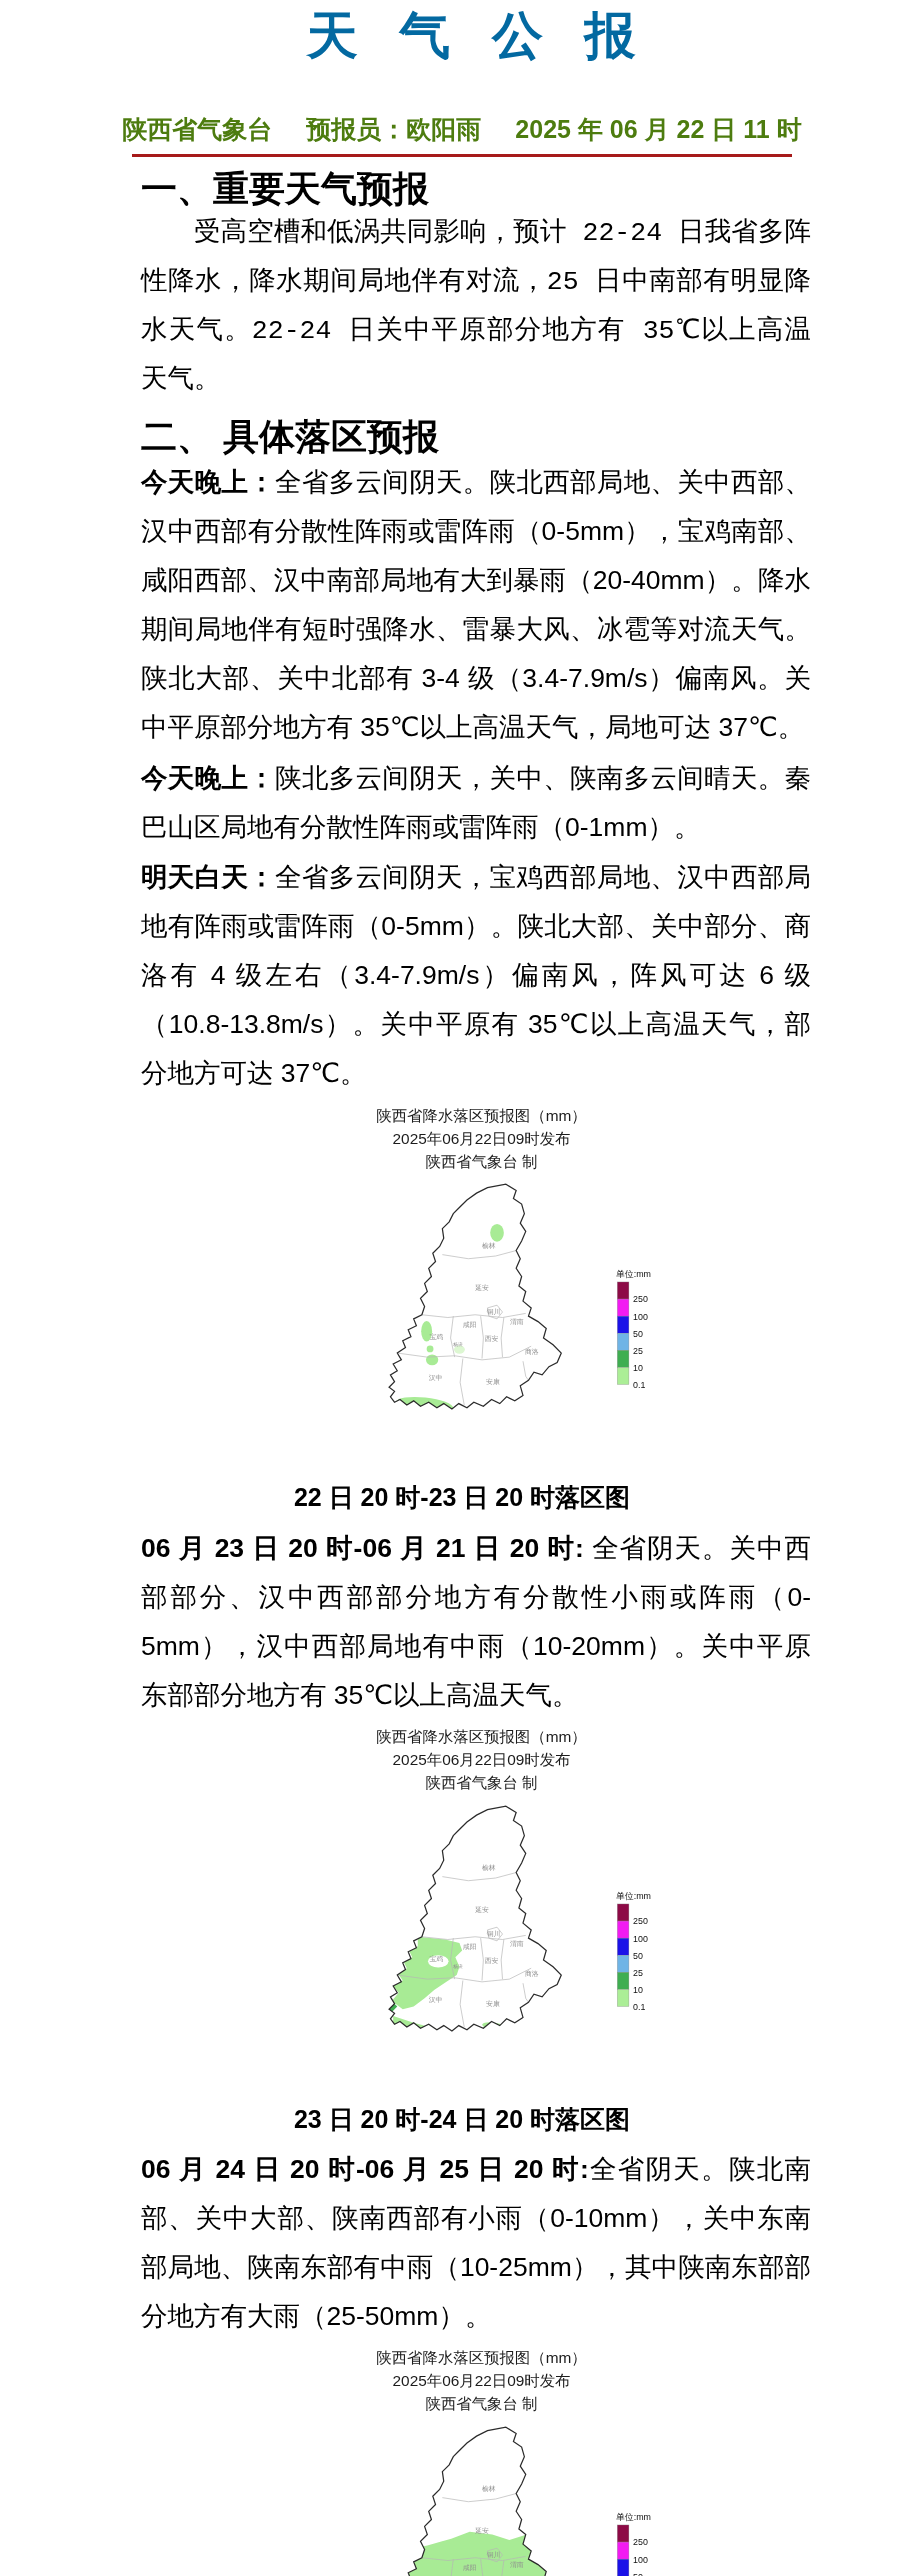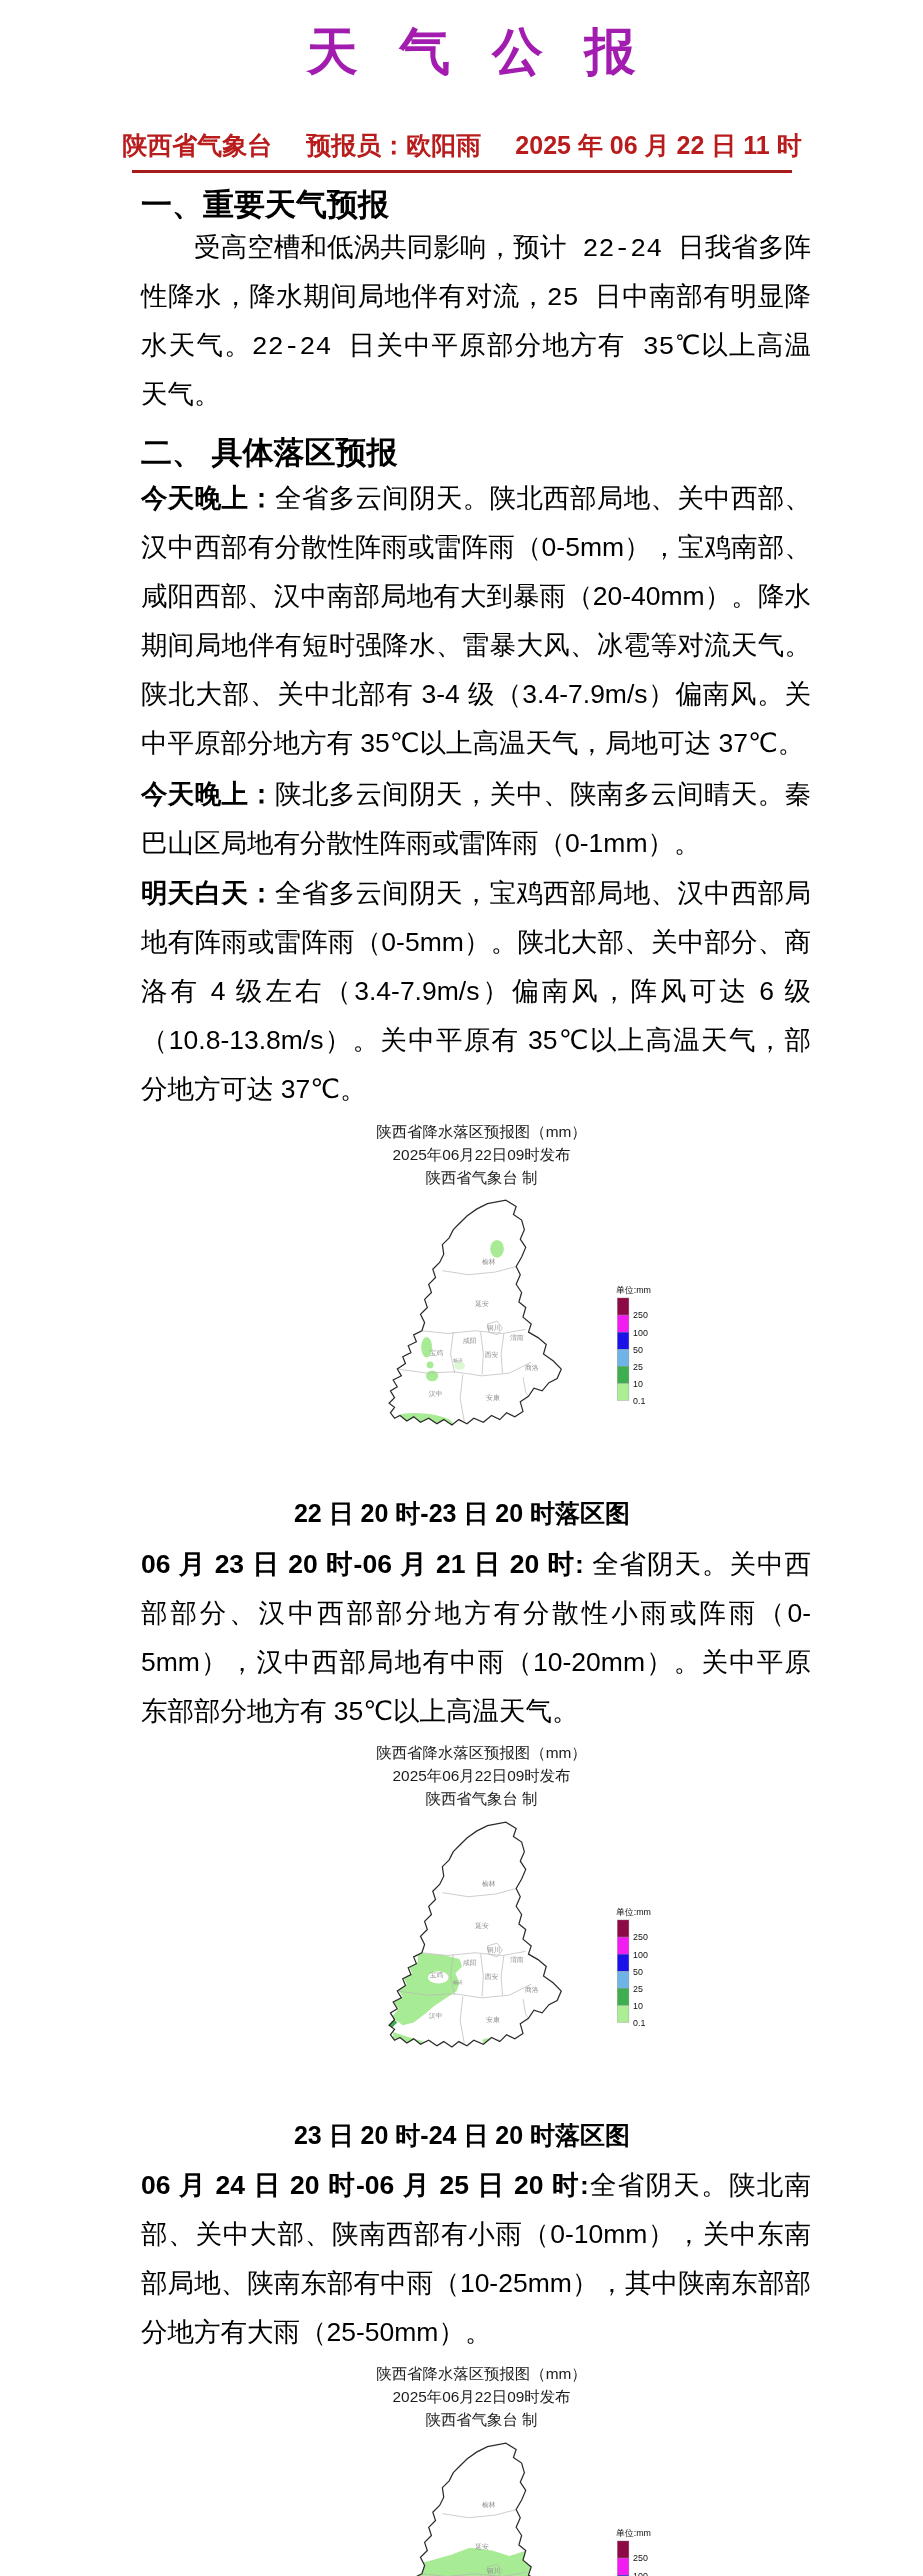--- a/index.html
+++ b/index.html
@@ -1,24 +1,24 @@
 <!DOCTYPE html>
 <html style="font-size:13.7px"><head>
 <meta charset="utf-8">
 <style>
   html,body{margin:0;padding:0;background:#ffffff;}
   body{width:924px;height:2576px;overflow:hidden;position:relative;
        font-family:"Liberation Sans","DejaVu Sans",sans-serif;color:#000;}
-  .doc-title{font-size:51px;font-weight:700;color:#a21caf;text-align:center;
-             letter-spacing:13.7px;margin:16px 0 0 0;line-height:72px;padding-left:32px;}
+  .doc-title{font-size:51px;font-weight:700;color:#0369a1;text-align:center;
+             letter-spacing:13.7px;margin:0 0 0 0;line-height:72px;padding-left:32px;}
   .header-wrap{width:660px;margin:41px auto 0;border-bottom:3.4px solid #a61a1a;
                padding-bottom:7.7px;}
   .header-line{display:flex;justify-content:center;gap:34px;white-space:nowrap;
-               font-size:25px;font-weight:700;color:#b91c1c;}
-  .h-sec{font-size:31px;font-weight:700;margin:12px 113px 0 141px;line-height:39px;}
+               font-size:25px;font-weight:700;color:#4d7c0f;}
+  .h-sec{font-size:36px;font-weight:700;margin:12px 113px 0 141px;line-height:39px;}
   p.body{font-size:26.5px;line-height:49px;margin:1.7px 113px 0 141px;
          text-align:justify;text-justify:inter-ideograph;}
   p.indent{text-indent:53px;font-family:Liberation Mono, monospace;}
   .lead{font-weight:700;}
   .map-figure{text-align:center;margin-top:5.1px;margin-left:39px;}
   .map-titles{font-size:15.4px;line-height:23px;color:#1c1c1c;}
   .map-titles div{margin:0;}
   svg.mapfig{display:block;margin:1.7px auto 0;width:394px;height:287px;}
   .map-caption{font-size:25px;font-weight:700;text-align:center;line-height:36px;
                margin-top:18px;}

